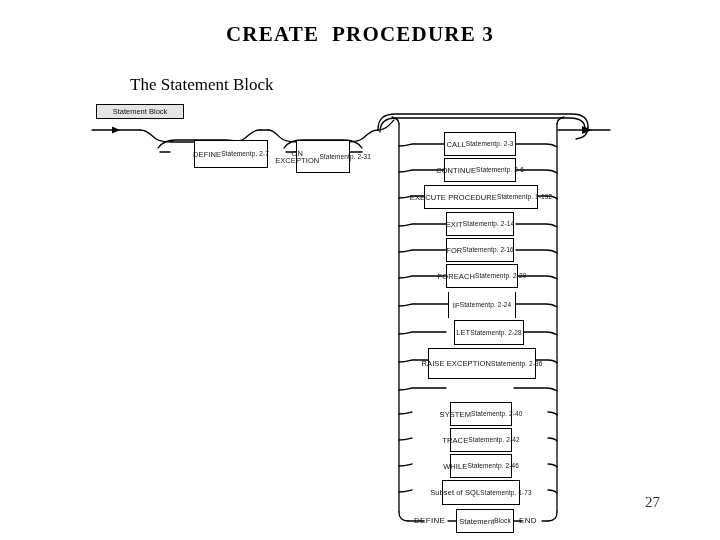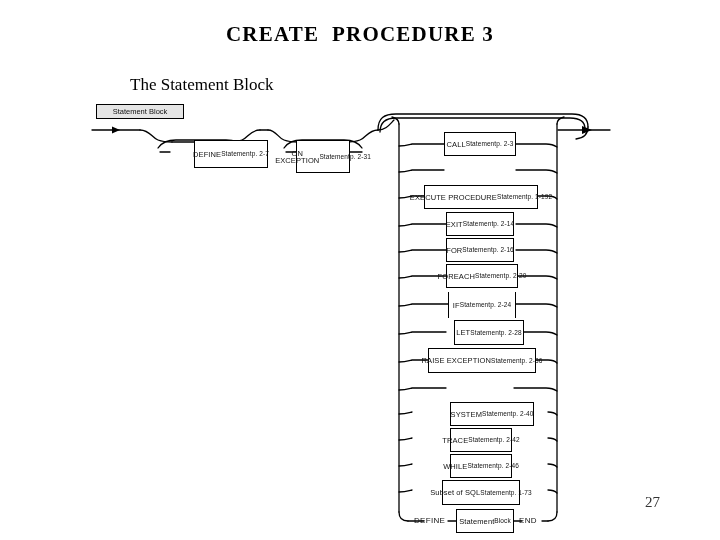--- a/index.html
+++ b/index.html
@@ -231,20 +231,25 @@
       <span class="sub">Statement</span>
       <span class="pg">p. 2-31</span>
     </div>
 
     <div class="rr-box" style="left:444px; top:132px; width:72px; height:24px;">
       <span class="kw">CALL</span>
       <span class="sub">Statement</span>
       <span class="pg">p. 2-3</span>
     </div>
 
+    <div class="rr-box" style="left:444px; top:158px; width:72px; height:24px;">
+      <span class="kw">CONTINUE</span>
+      <span class="sub">Statement</span>
+      <span class="pg">p. 2-6</span>
+    </div>
 
     <div class="rr-box" style="left:424px; top:185px; width:114px; height:24px;">
       <span class="kw">EXECUTE PROCEDURE</span>
       <span class="sub">Statement</span>
       <span class="pg">p. 1-192</span>
     </div>
 
     <div class="rr-box" style="left:446px; top:212px; width:68px; height:24px;">
       <span class="kw">EXIT</span>
       <span class="sub">Statement</span>
@@ -268,28 +273,28 @@
       <span class="sub">Statement</span>
       <span class="pg">p. 2-24</span>
     </div>
 
     <div class="rr-box" style="left:446px; top:320px; width:70px; height:25px;margin-left:8px;">
       <span class="kw">LET</span>
       <span class="sub">Statement</span>
       <span class="pg">p. 2-28</span>
     </div>
 
-    <div class="rr-box" style="left:428px; top:348px; width:108px; height:25px;">
+    <div class="rr-box" style="left:428px; top:348px; width:108px; height:31px;">
       <span class="kw">RAISE EXCEPTION</span>
       <span class="sub">Statement</span>
       <span class="pg">p. 2-36</span>
     </div>
 
 
-    <div class="rr-box" style="left:450px; top:402px; width:84px; height:24px;">
+    <div class="rr-box" style="left:450px; top:402px; width:62px; height:24px;">
       <span class="kw">SYSTEM</span>
       <span class="sub">Statement</span>
       <span class="pg">p. 2-40</span>
     </div>
 
     <div class="rr-box" style="left:450px; top:428px; width:62px; height:24px;">
       <span class="kw">TRACE</span>
       <span class="sub">Statement</span>
       <span class="pg">p. 2-42</span>
     </div>

